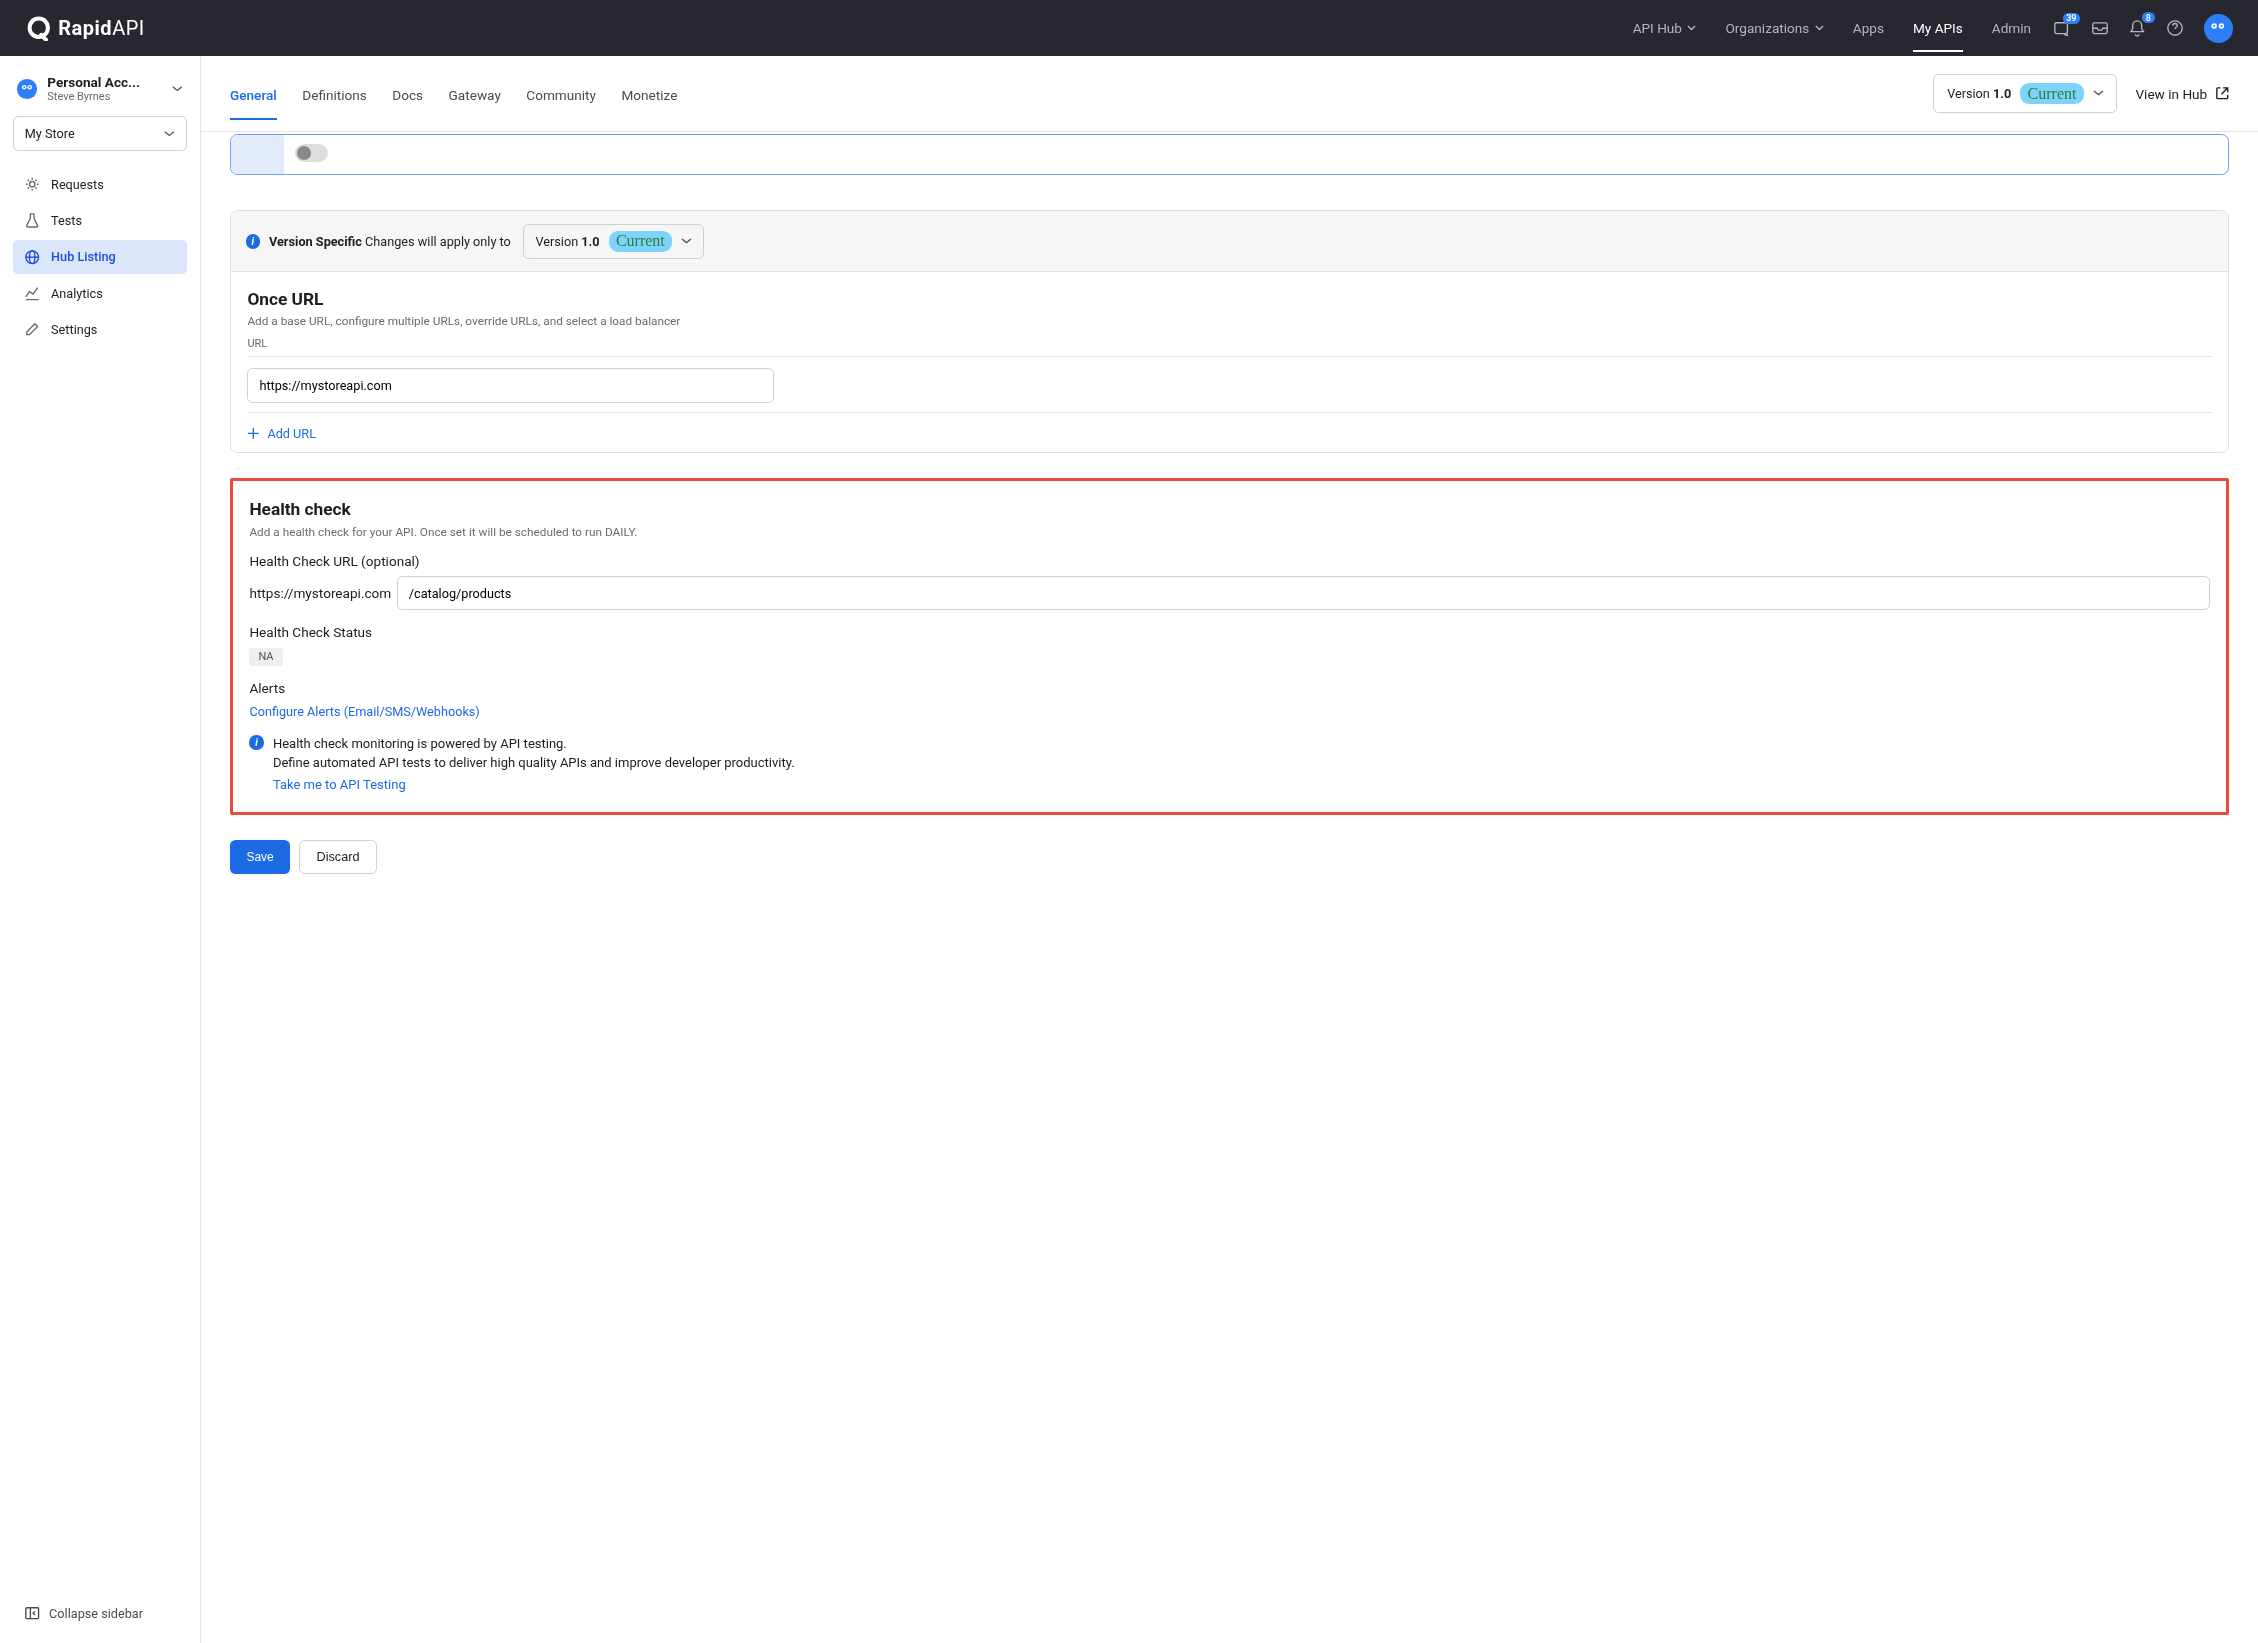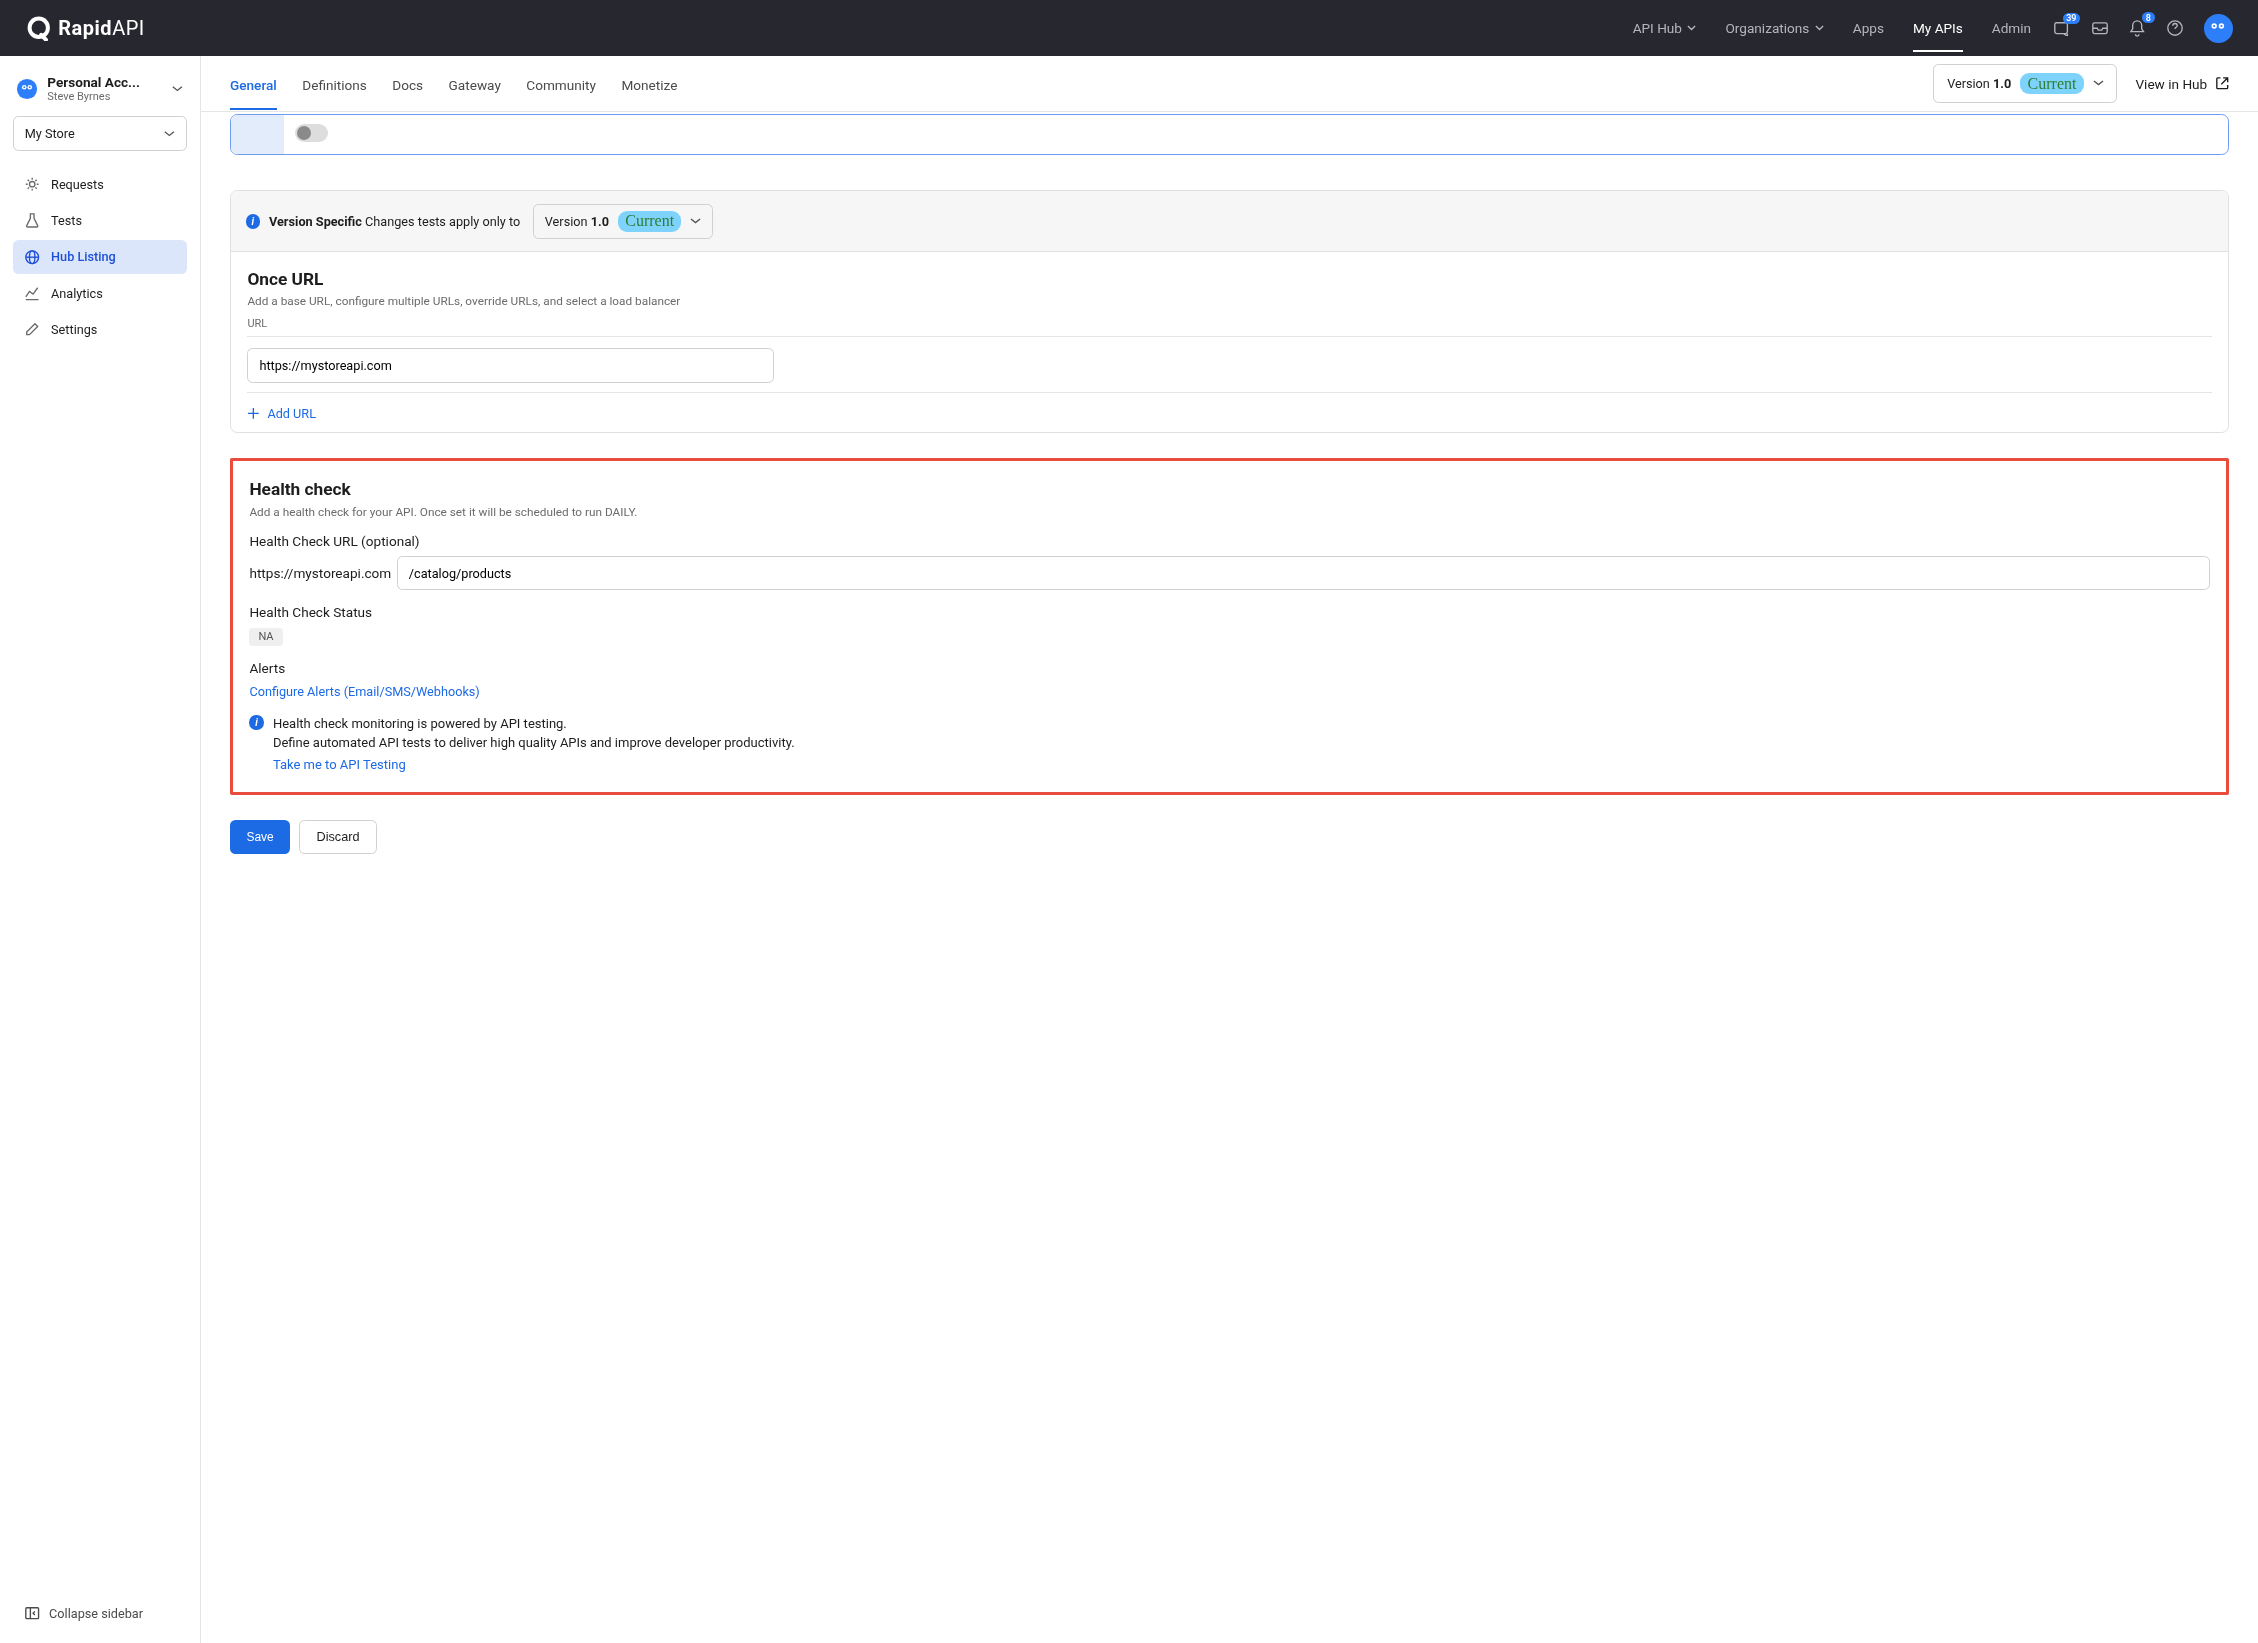--- a/index.html
+++ b/index.html
@@ -32,21 +32,21 @@
   .store-select { border:0.9px solid #d0d0d0; border-radius:5.5px; padding:9px 11px; display:flex; justify-content:space-between; align-items:center; margin-bottom:16.4px; cursor:pointer;}
   .side-items { display:flex; flex-direction:column; gap:1.8px; }
   .side-item { display:flex; align-items:center; gap:11px; padding:9px 11px; border-radius:5.5px; color:#1d1d1d; cursor:pointer; }
   .side-item.active { background:#dbe6fb; color:#1d4fd7; font-weight:500; }
   .side-item .si-icon { width:16.4px; height:16.4px; color:#6b6b6b; }
   .side-item.active .si-icon { color:#1d4fd7; }
   .collapse { margin-top:auto; display:flex; align-items:center; gap:9px; padding:9px 11px; color:#4b4b4b; cursor:pointer;}
   
   
   .main { flex:1; display:flex; flex-direction:column; overflow:hidden;}
-  .tabbar { border-bottom:0.9px solid #e5e5e5; display:flex; align-items:center; padding: 0 29px; gap:25.5px; height:56px;text-align:right;}
+  .tabbar { border-bottom:0.9px solid #e5e5e5; display:flex; align-items:center; padding: 0 29px; gap:25.5px; height:76px;text-align:right;}
   .tab { color:#4b4b4b; padding:20px 0 18px 0; cursor:pointer; font-size:13.6px;}
   .tab.active { color:#1d6ae5; border-bottom:2.7px solid #1d6ae5; padding-bottom:15.5px; font-weight:500;}
   .tabbar-right { margin-left:auto; display:flex; align-items:center; gap:18px;}
   .ver-select { border:0.9px solid #d0d0d0; border-radius:5.5px; padding:7.3px 12.7px; display:flex; align-items:center; gap:9px; cursor:pointer;}
   .ver-text { font-size:12.7px;}
   .pill { background:#7dd3fc; color:#2e7d32; border-radius:9px; padding:1.8px 7.3px; font-size:16px;font-family:Liberation Serif, serif;}
   .viewhub { display:flex; align-items:center; gap:7.3px; font-size:13.6px; cursor:pointer;}
   
   .content { overflow-y:auto; padding: 0 29px 18px 29px; flex:1;}
   
@@ -265,21 +265,21 @@
         <div class="top-toggle-body">
           <div class="toggle">
               <div class="knob"></div>
             </div>
         </div>
       </div>
 
       <div class="card">
         <div class="card-head">
           <span class="info-icon">i</span>
-          <span><b>Version Specific</b> <span>Changes tests apply only to</span></span>
+          <span><b>Version Specific</b> <span>Changes will apply only to</span></span>
           <div class="mini-ver">
             <span><span>Version</span> <b>1.0</b></span>
             <span class="pill">Current</span>
             <svg width="11" height="6.4" viewBox="0 0 12 7">
                 <path d="M1 1l5 4 5-4" stroke="#555" stroke-width="1.5" fill="none"></path>
               </svg>
           </div>
         </div>
         <div class="card-body">
           <div class="h3">Once URL</div>

